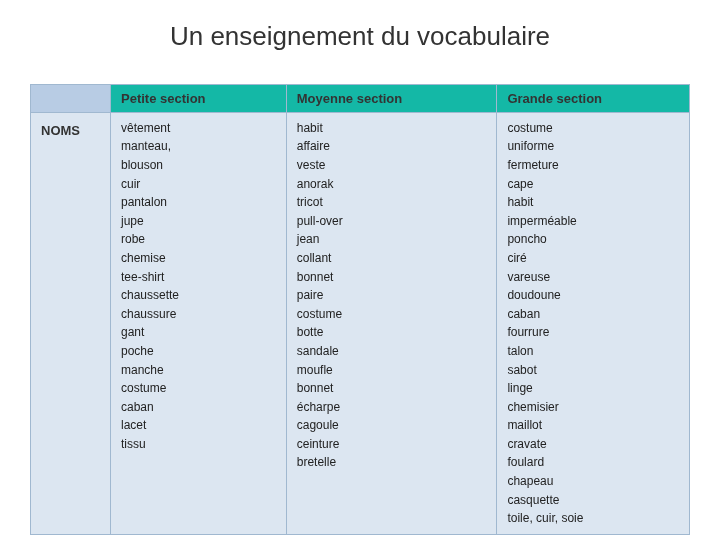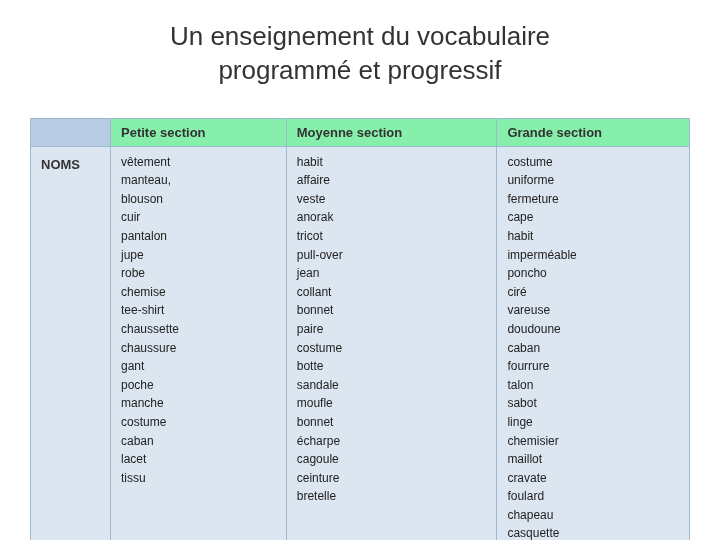--- a/index.html
+++ b/index.html
@@ -34,21 +34,21 @@
       line-height: 1.3;
     }
 
     .vocab-table {
       width: 100%;
       border-collapse: collapse;
       flex: 1;
     }
 
     .vocab-table th {
-      background-color: #86efac;
+      background-color: #14b8a6;
       color: #333;
       font-size: 13px;
       font-weight: 600;
       padding: 6px 10px;
       text-align: left;
       border: 1px solid #a0b8d0;
     }
 
     .vocab-table th:first-child {
       background-color: #b8cce4;
@@ -83,21 +83,20 @@
       display: block;
       line-height: 1.55;
     }
   </style>
 </head>
 <body>
 
 <div class="page">
   <h1 class="title">
     <span>Un enseignement du vocabulaire</span><br>
-    <span>programmé et progressif</span>
   </h1>
 
   <table class="vocab-table">
     <thead>
       <tr>
         <th></th>
         <th>Petite section</th>
         <th>Moyenne section</th>
         <th>Grande section</th>
       </tr>

